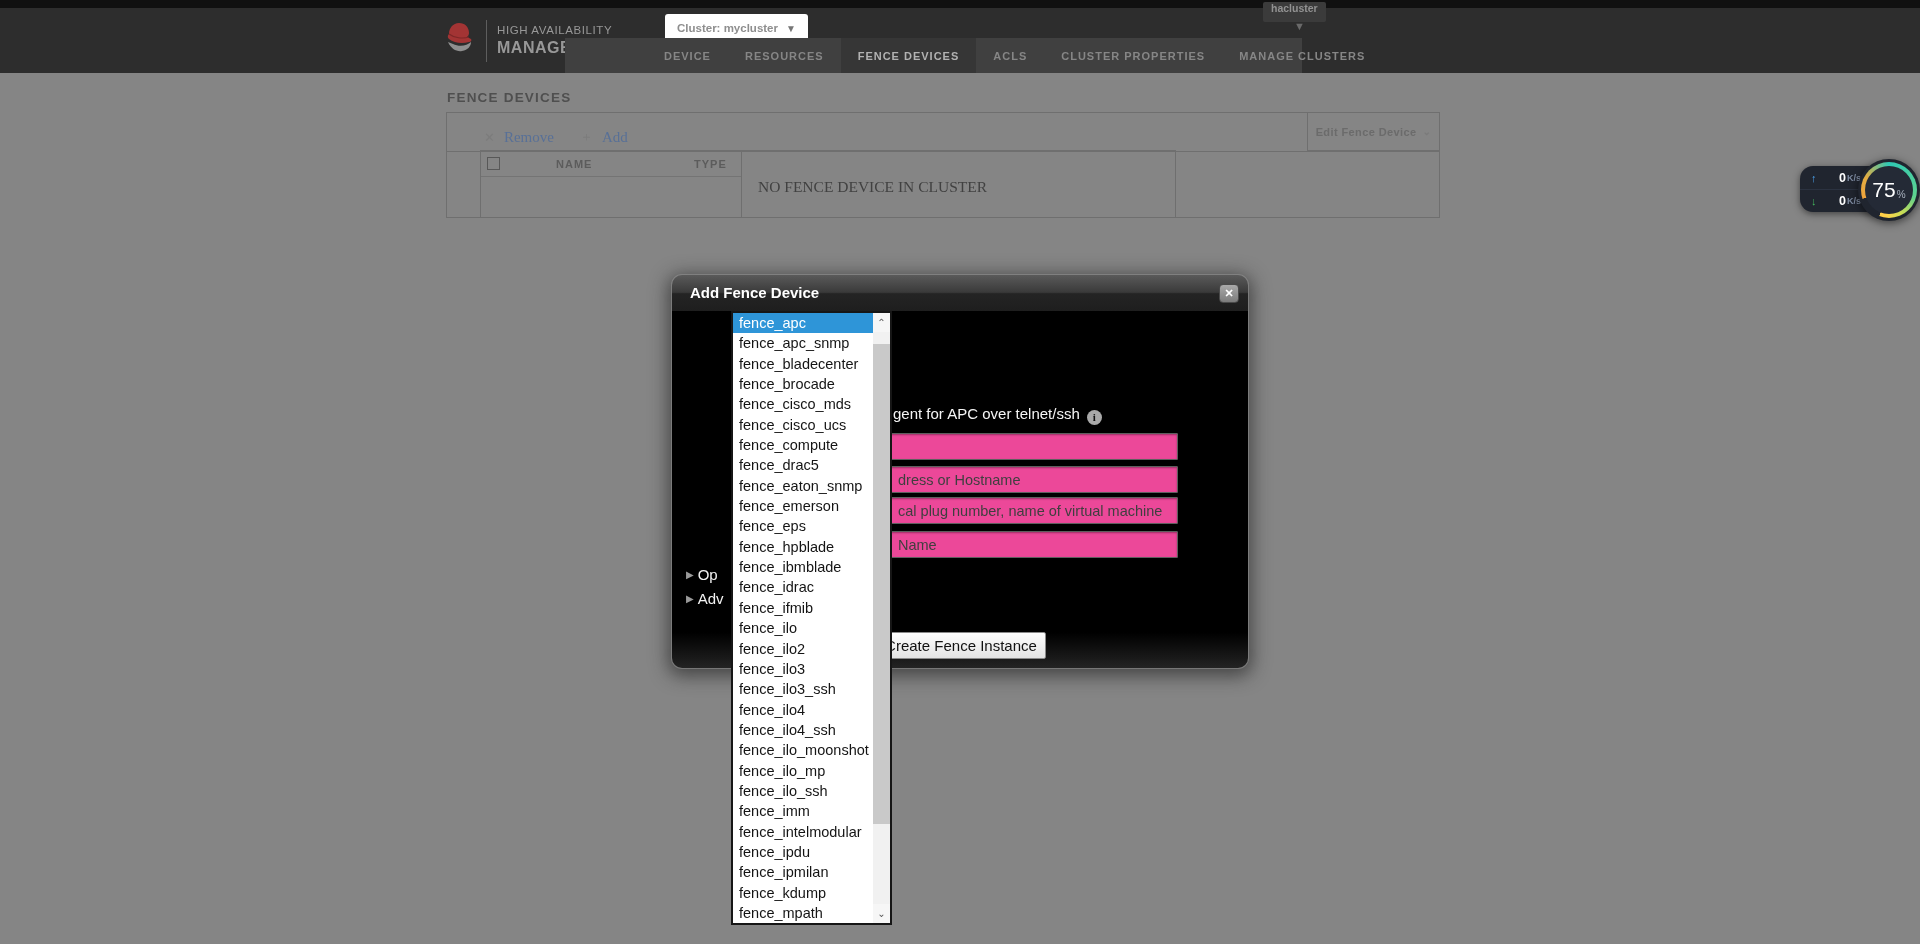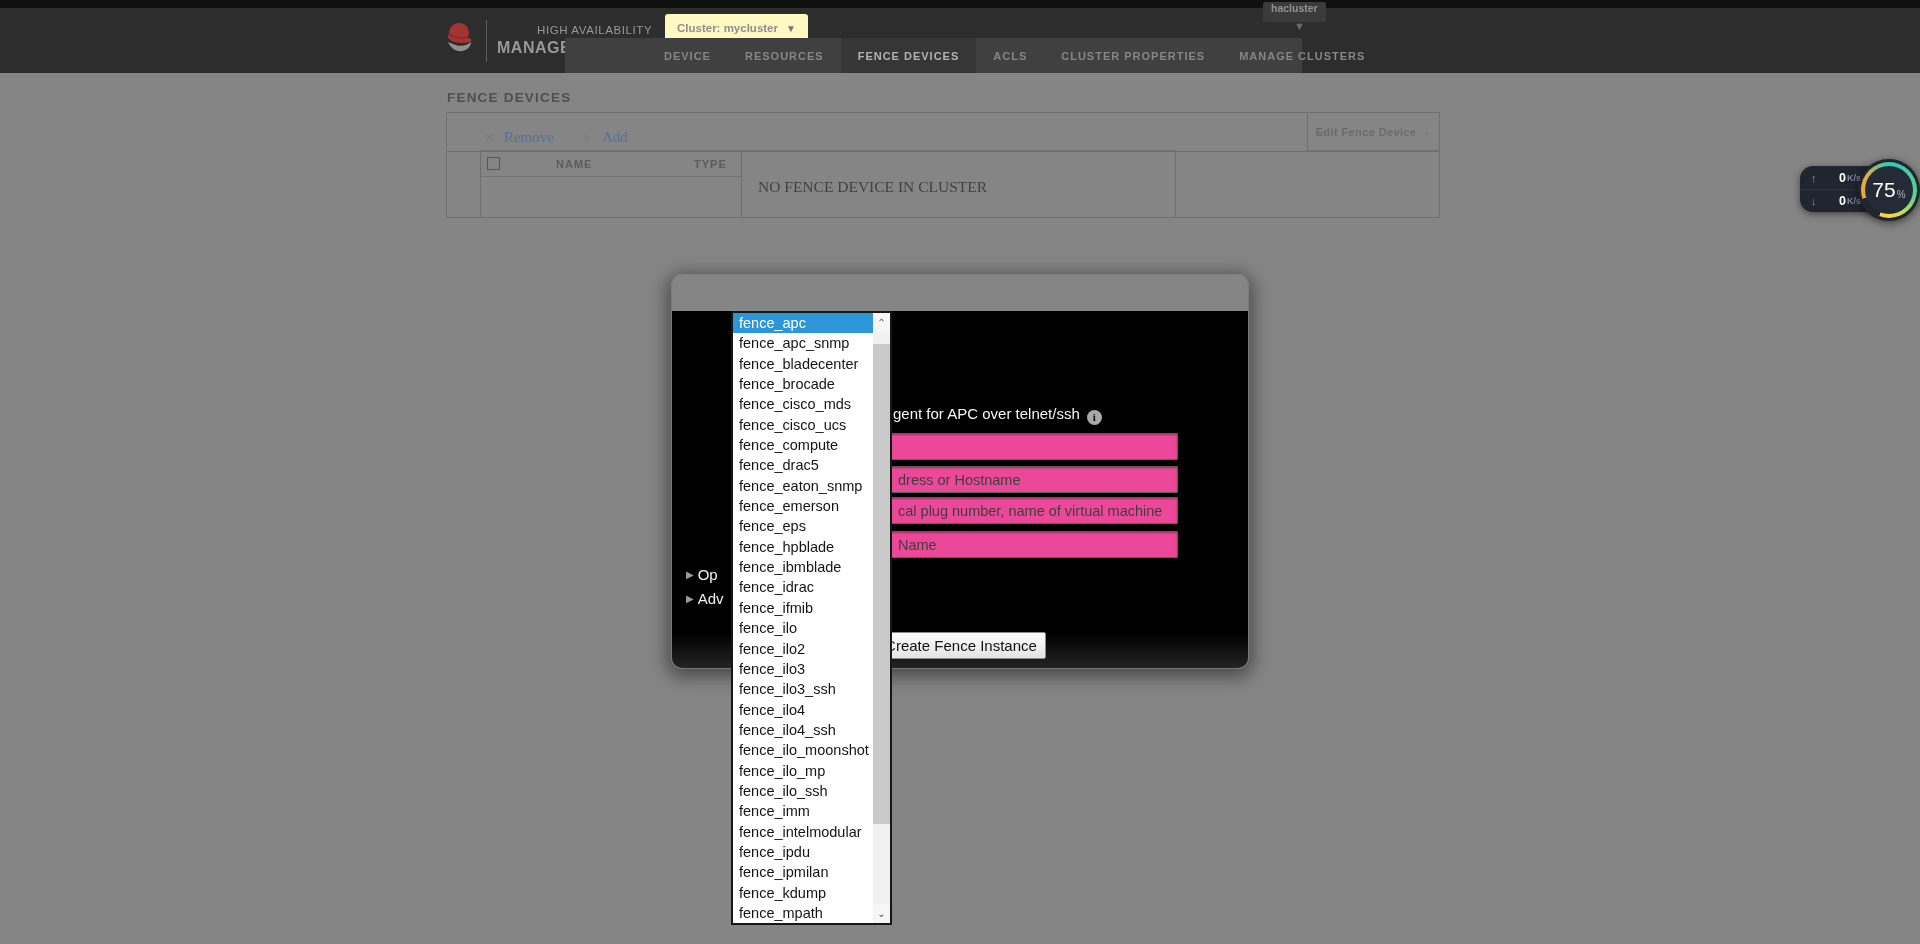--- a/index.html
+++ b/index.html
@@ -6,24 +6,24 @@
   html,body { width:1920px; height:944px; overflow:hidden; background:#858585;
               font-family:"Liberation Sans", sans-serif; }
   #stage { position:absolute; inset:0; width:1920px; height:944px; }
 
   
   .top-strip { position:absolute; left:0; top:0; width:1920px; height:8px; background:#101010; }
   .header { position:absolute; left:0; top:8px; width:1920px; height:65px; background:#2d2d2d; }
   .logo { position:absolute; left:445px; top:10px; width:30px; height:38px; }
   .brand-divider { position:absolute; left:486px; top:12px; width:1px; height:42px; background:#5e5e5e; }
   .brand { position:absolute; left:497px; top:16px; color:#989898; }
-  .brand .l1 { font-size:11.5px; letter-spacing:.6px;margin-left:40px; }
+  .brand .l1 { font-size:11.5px; letter-spacing:.6px; }
   .brand .l2 { font-size:16px; font-weight:bold; letter-spacing:.5px; margin-top:3px; }
   .cluster-box { position:absolute; left:665px; top:6px; height:28px; padding:0 12px;
-                 background:#fef9c3; border-radius:3px; display:flex; align-items:center; gap:8px;
+                 background:#ffffff; border-radius:3px; display:flex; align-items:center; gap:8px;
                  color:#8e8e8e; font-size:11.5px; font-weight:bold; cursor:pointer; }
   .cluster-box .caret { color:#767676; font-size:10px; }
   .navbar { position:absolute; left:565px; top:30px; width:737px; height:35px; background:#404040;
             display:flex; align-items:stretch; padding-left:82px; }
   .tab { display:flex; align-items:center; padding:0 17px; color:#868686; font-size:11px;
          font-weight:bold; letter-spacing:1px; cursor:pointer; white-space:nowrap; }
   .tab.active { background:#363636; color:#b2b2b2; }
   .user-box { position:absolute; left:1263px; top:-6px; height:20px; padding:0 8px; background:#3b3b3b;
               border-radius:2px; display:flex; color:#929292;
               font-size:10.5px; font-weight:bold; cursor:pointer; }
@@ -186,20 +186,24 @@
       <span class="col col0">NAME</span>
       <span class="col col1">TYPE</span>
     </div>
   </div>
 
   <div class="panel-box">
     <div class="empty-msg">NO FENCE DEVICE IN CLUSTER</div>
   </div>
 
   <div class="modal">
+    <div class="modal-titlebar">
+      <div class="modal-title">Add Fence Device</div>
+      <div class="modal-close">✕</div>
+    </div>
     <div class="modal-body"></div>
   </div>
 
   <div class="flabel lbl-type">Type</div>
   <div class="flabel lbl-descr">Descr</div>
   <div class="flabel lbl-fence">Fence</div>
   <div class="flabel lbl-ipaddr">ipadd</div>
   <div class="flabel lbl-port">port</div>
   <div class="flabel lbl-login">login</div>
 

